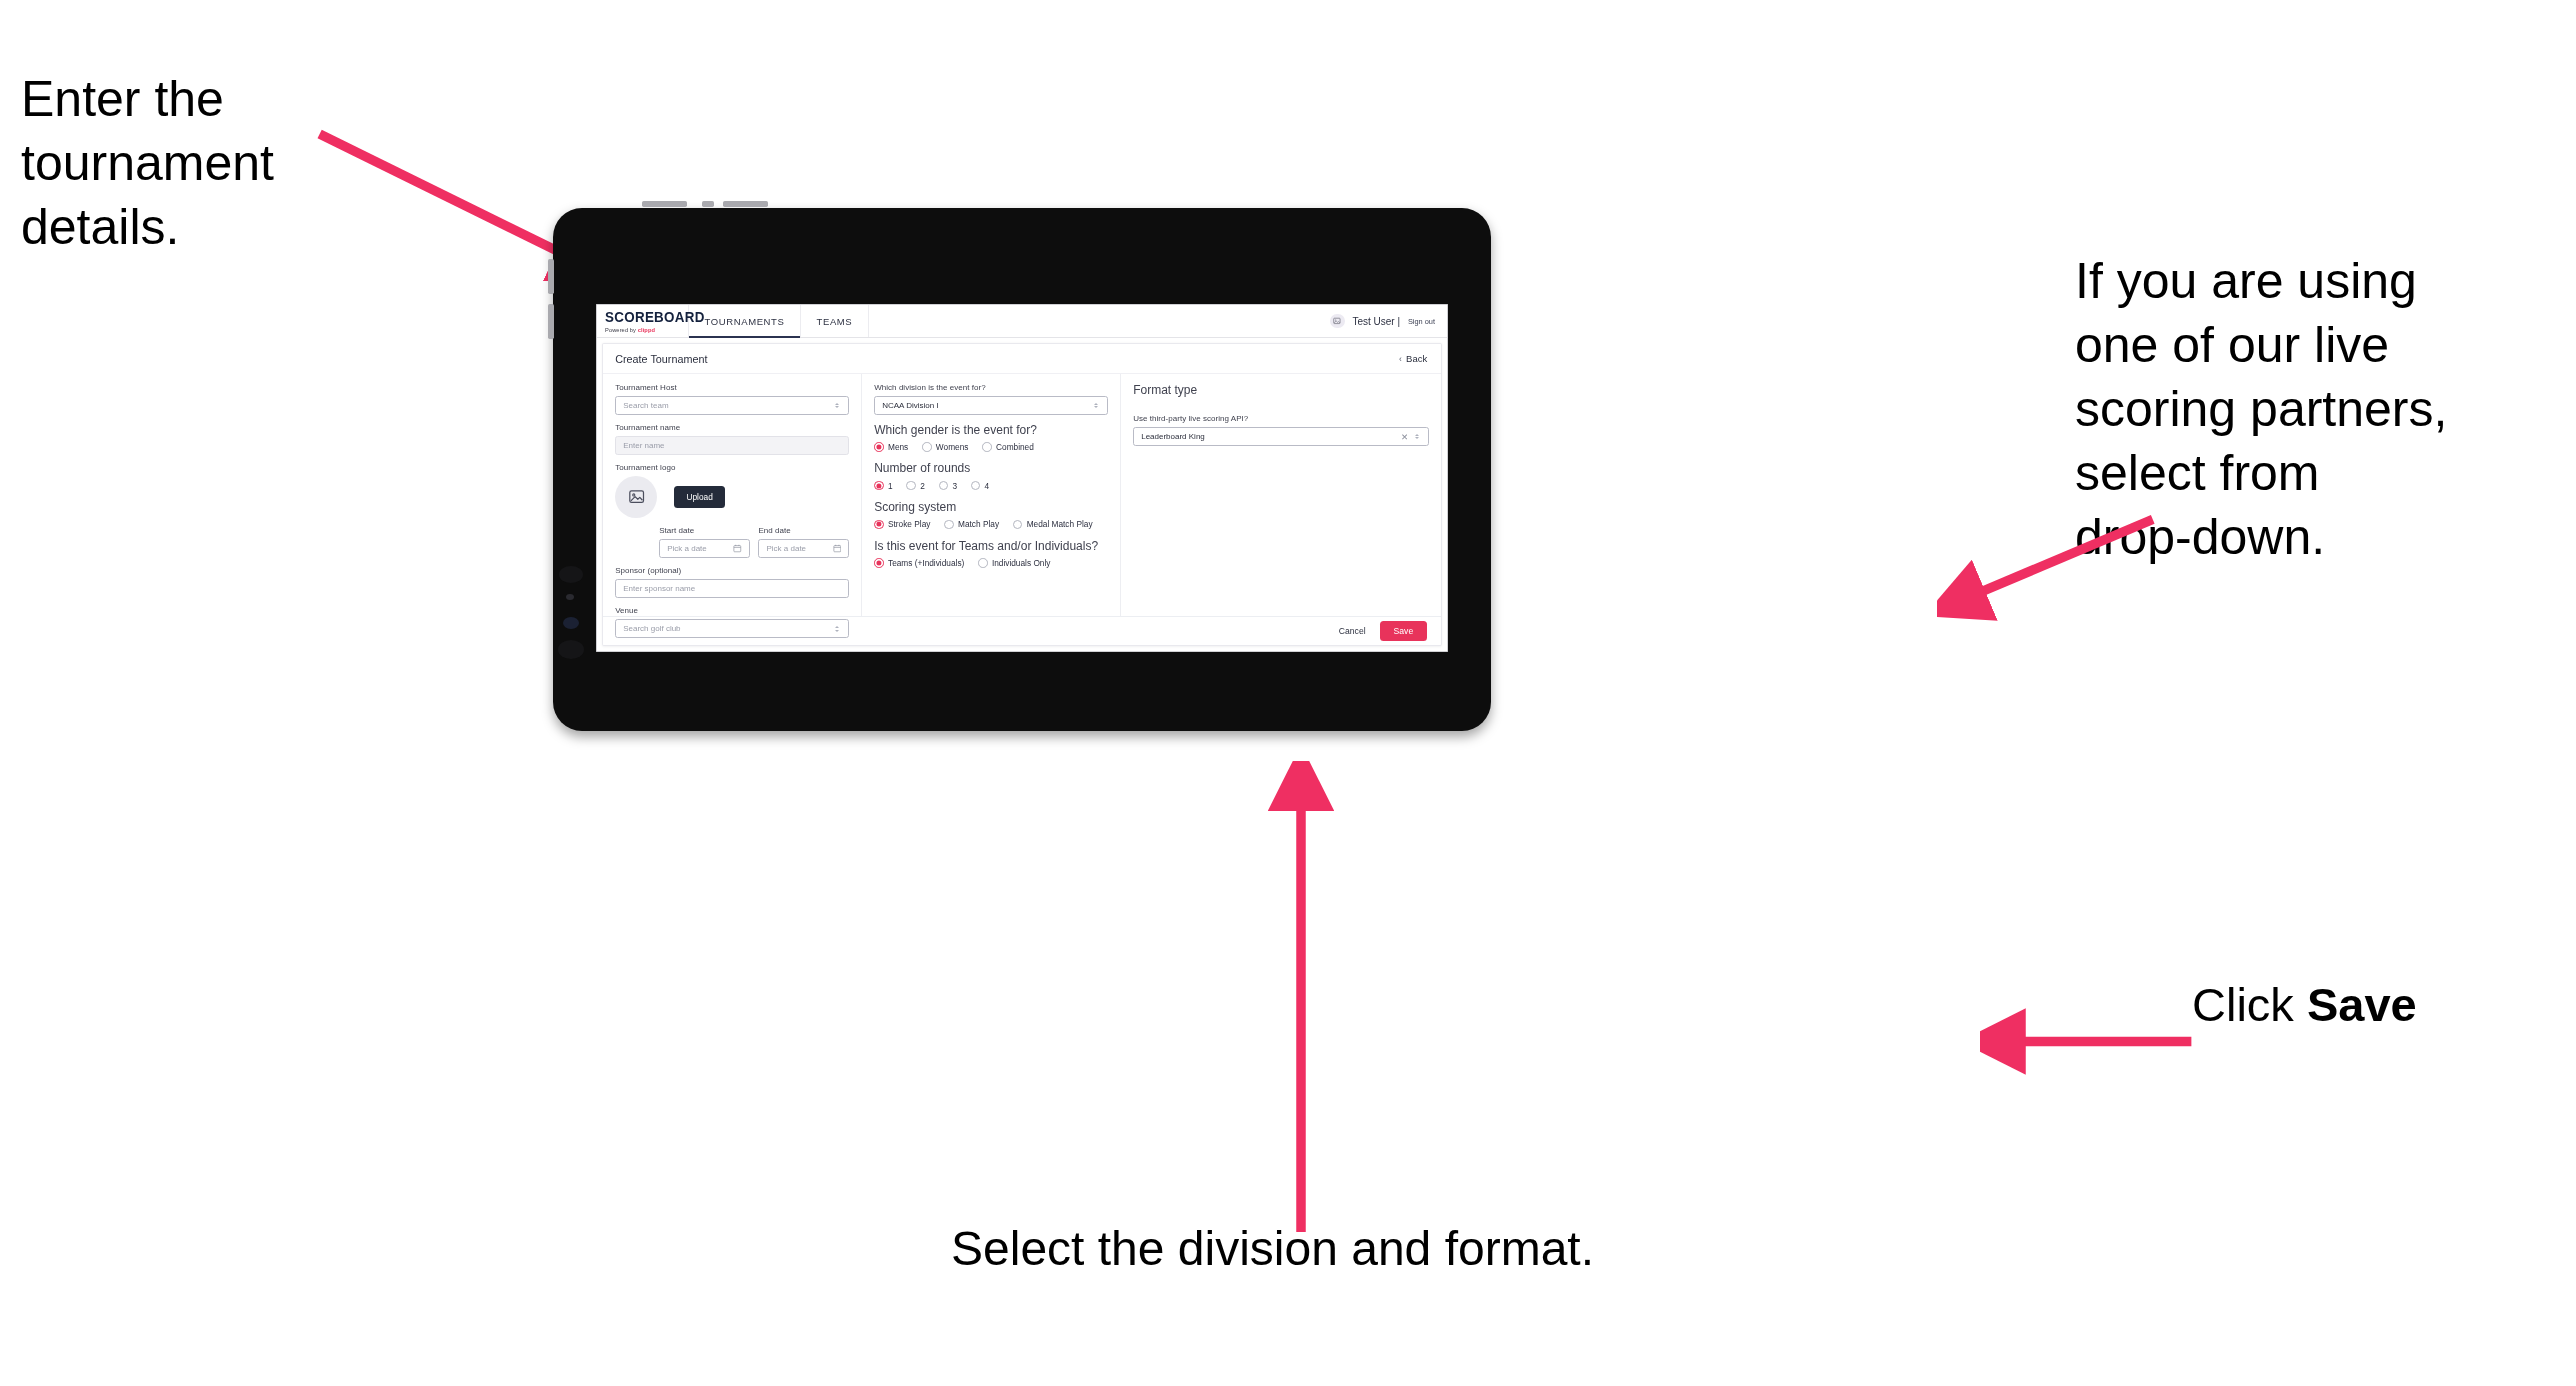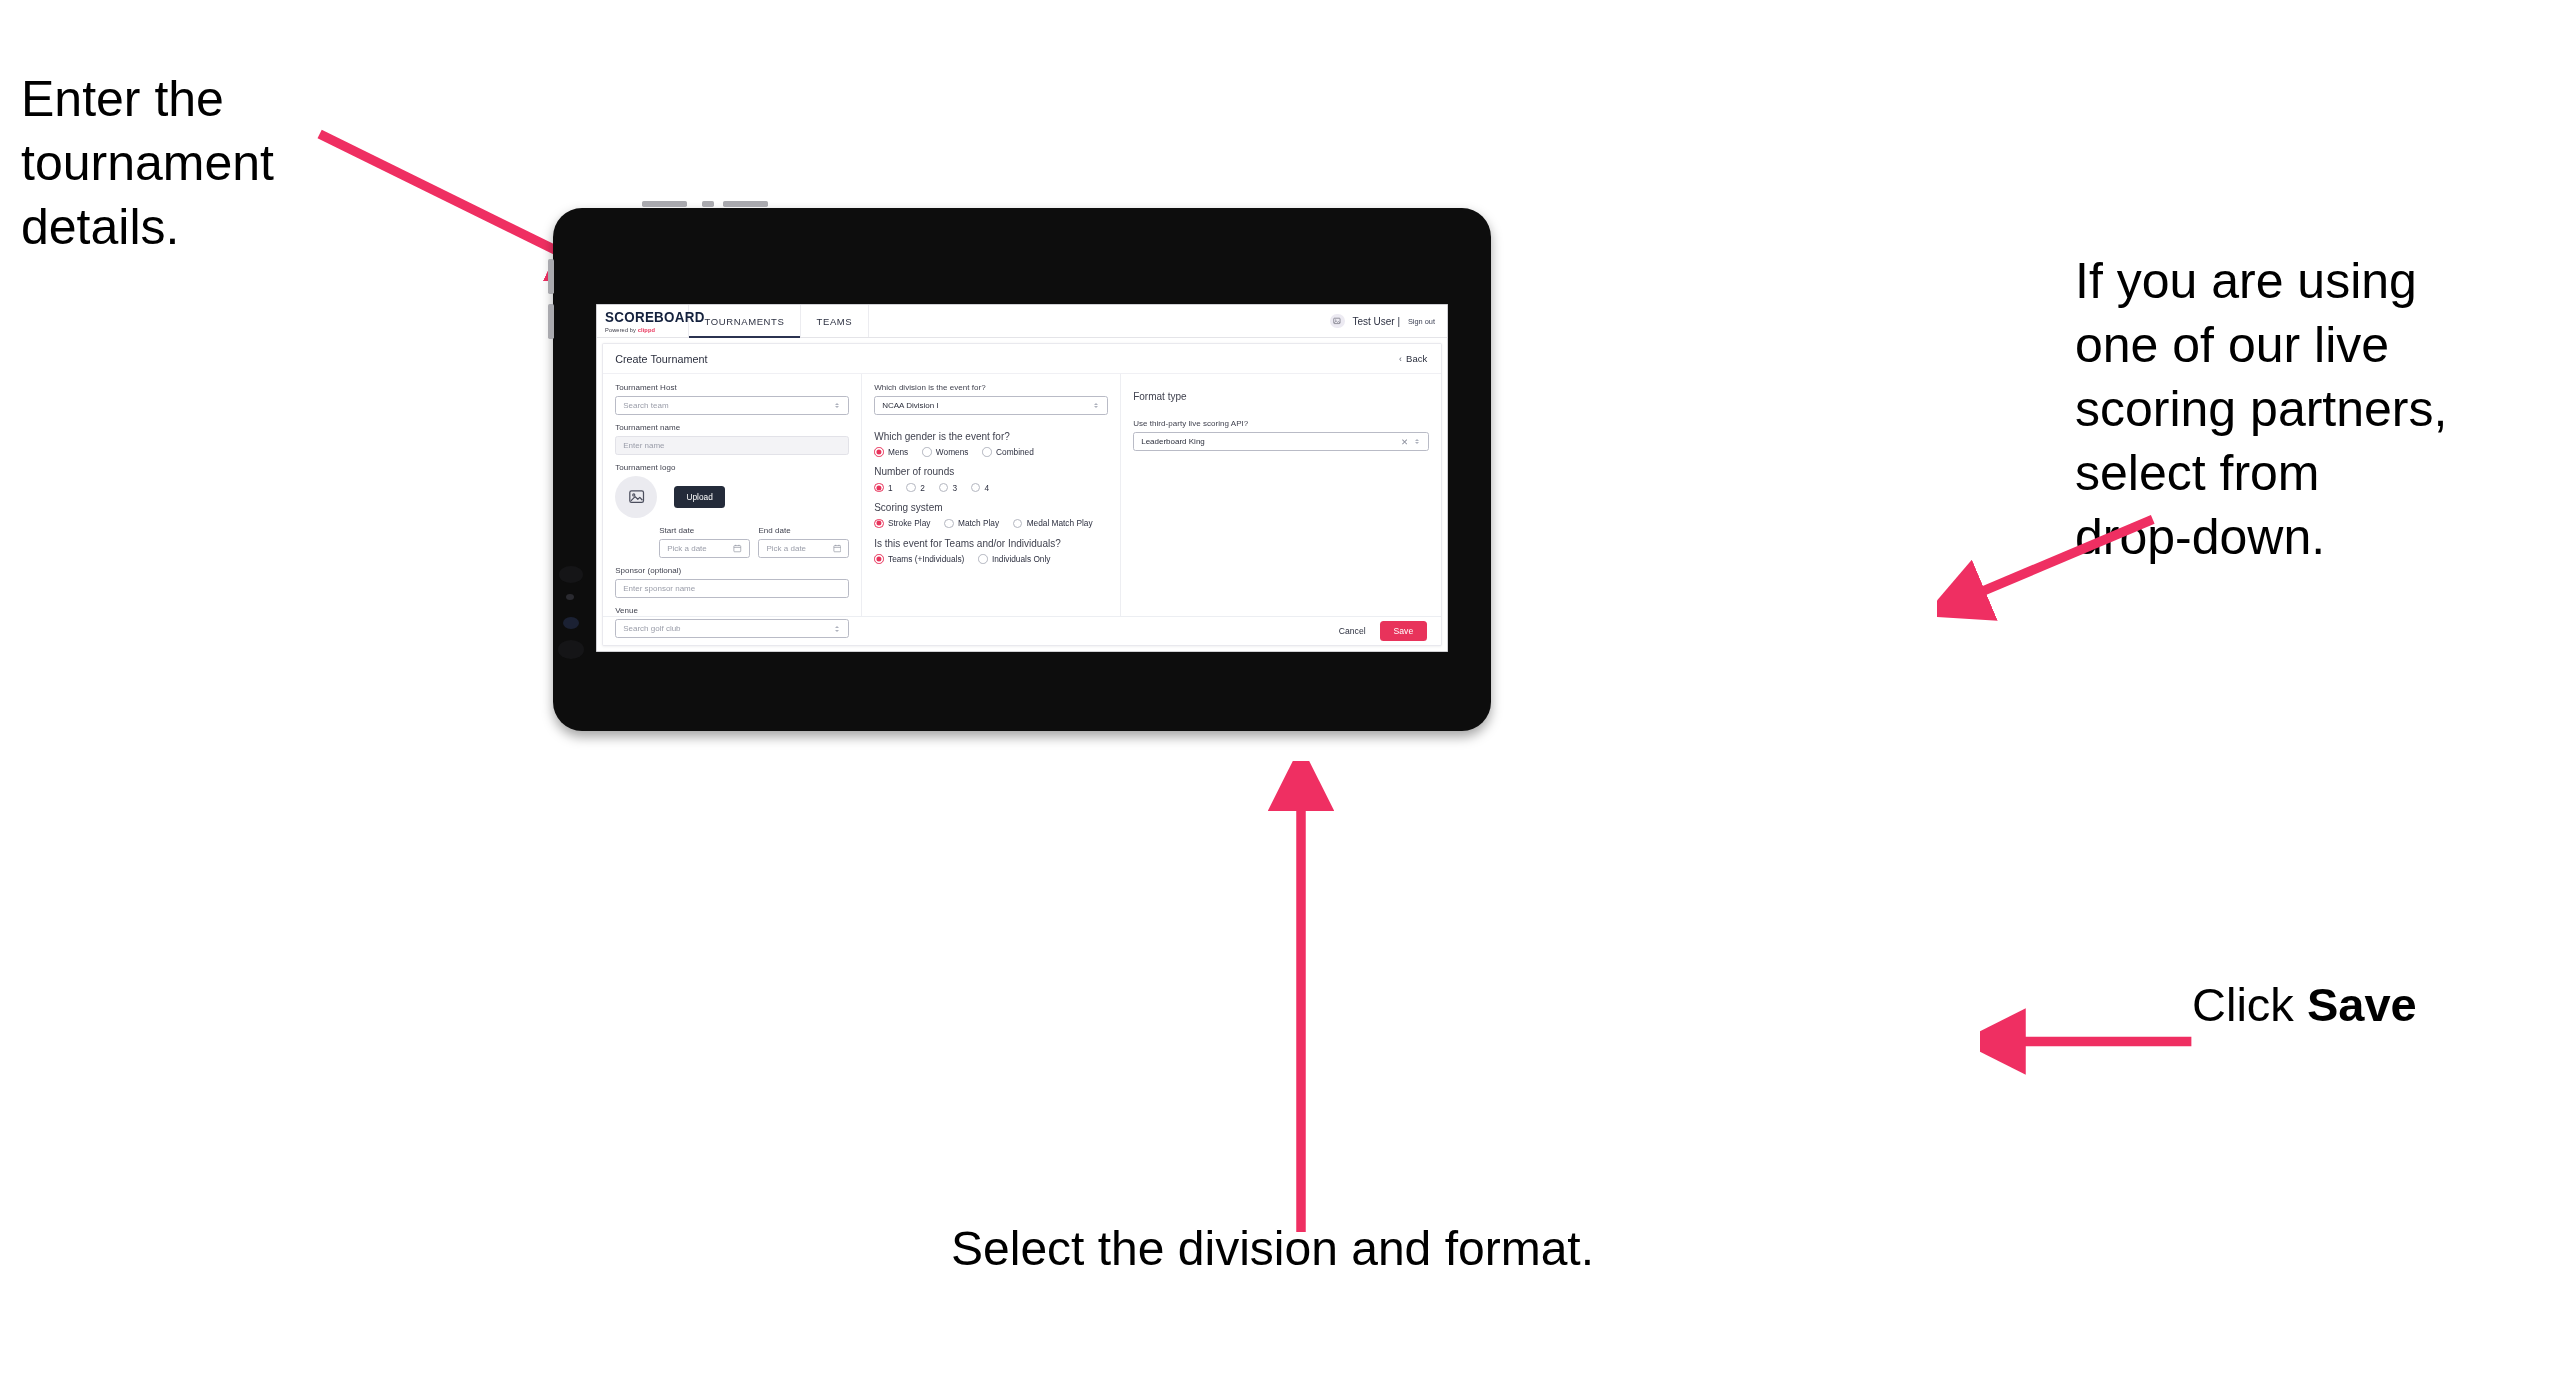--- a/index.html
+++ b/index.html
@@ -229,21 +229,21 @@
   }
   .radio.on { border-color: #e8335b; }
   .radio.on::after {
     content: "";
     position: absolute; left: 50%; top: 50%;
     width: 5.2px; height: 5.2px; border-radius: 50%;
     background: #e8335b; transform: translate(-50%,-50%);
   }
   .radio-label { font-size: 8.3px; color: #2d3040; white-space: nowrap; }
 
-  .group-label { font-size: 10px; color: #40424f; margin-bottom: 5.2px; margin-top: 8px; }
+  .group-label { font-size: 12px; color: #40424f; margin-bottom: 5.2px; }
 
   
   #format-grid { display: flex; }
   #format-col-a { width: 112px; }
   #format-col-b { flex: 1; }
   .fmt-item { display: flex; align-items: center; gap: 5.2px; margin-bottom: 9.5px; cursor: pointer; }
 
   
   #card-foot {
     height: 29px;

